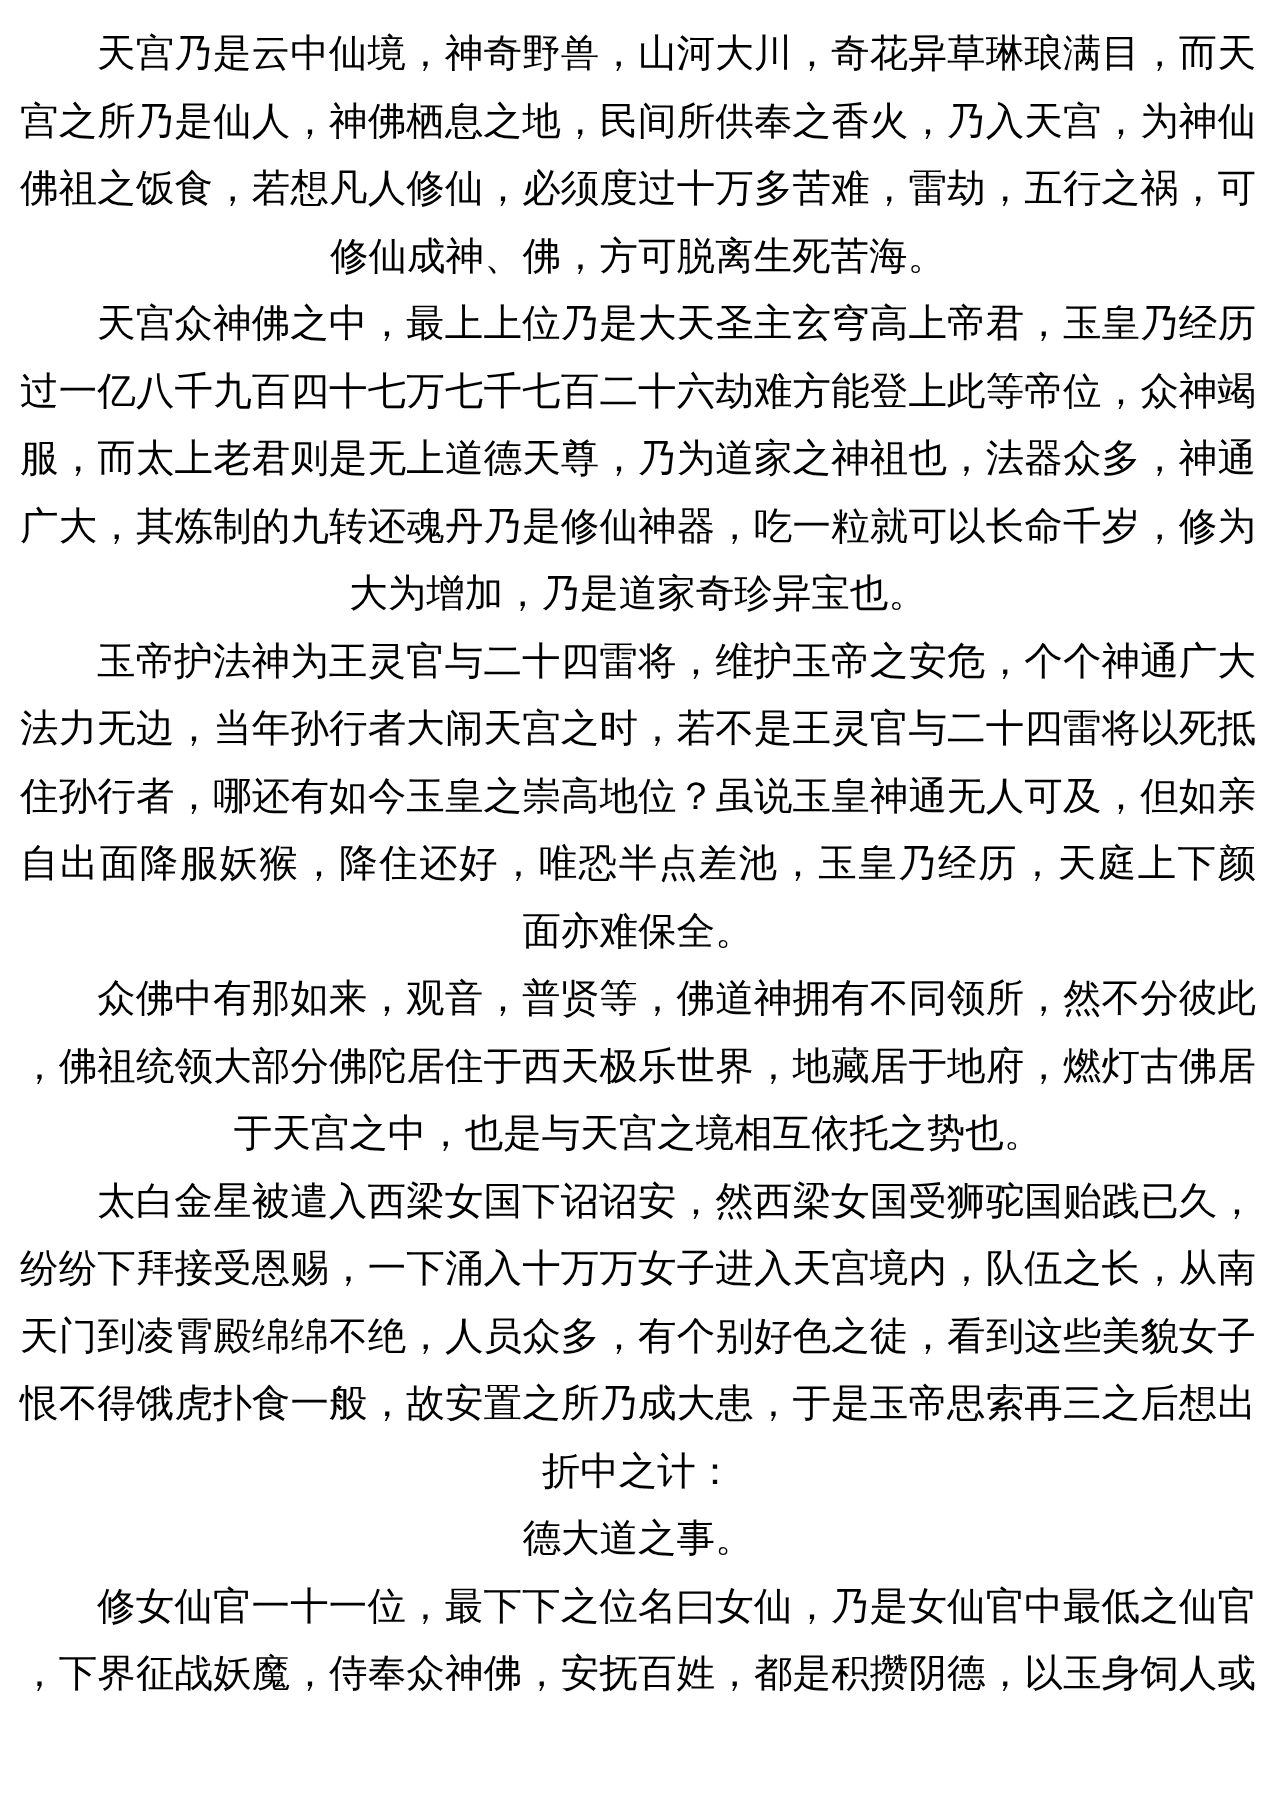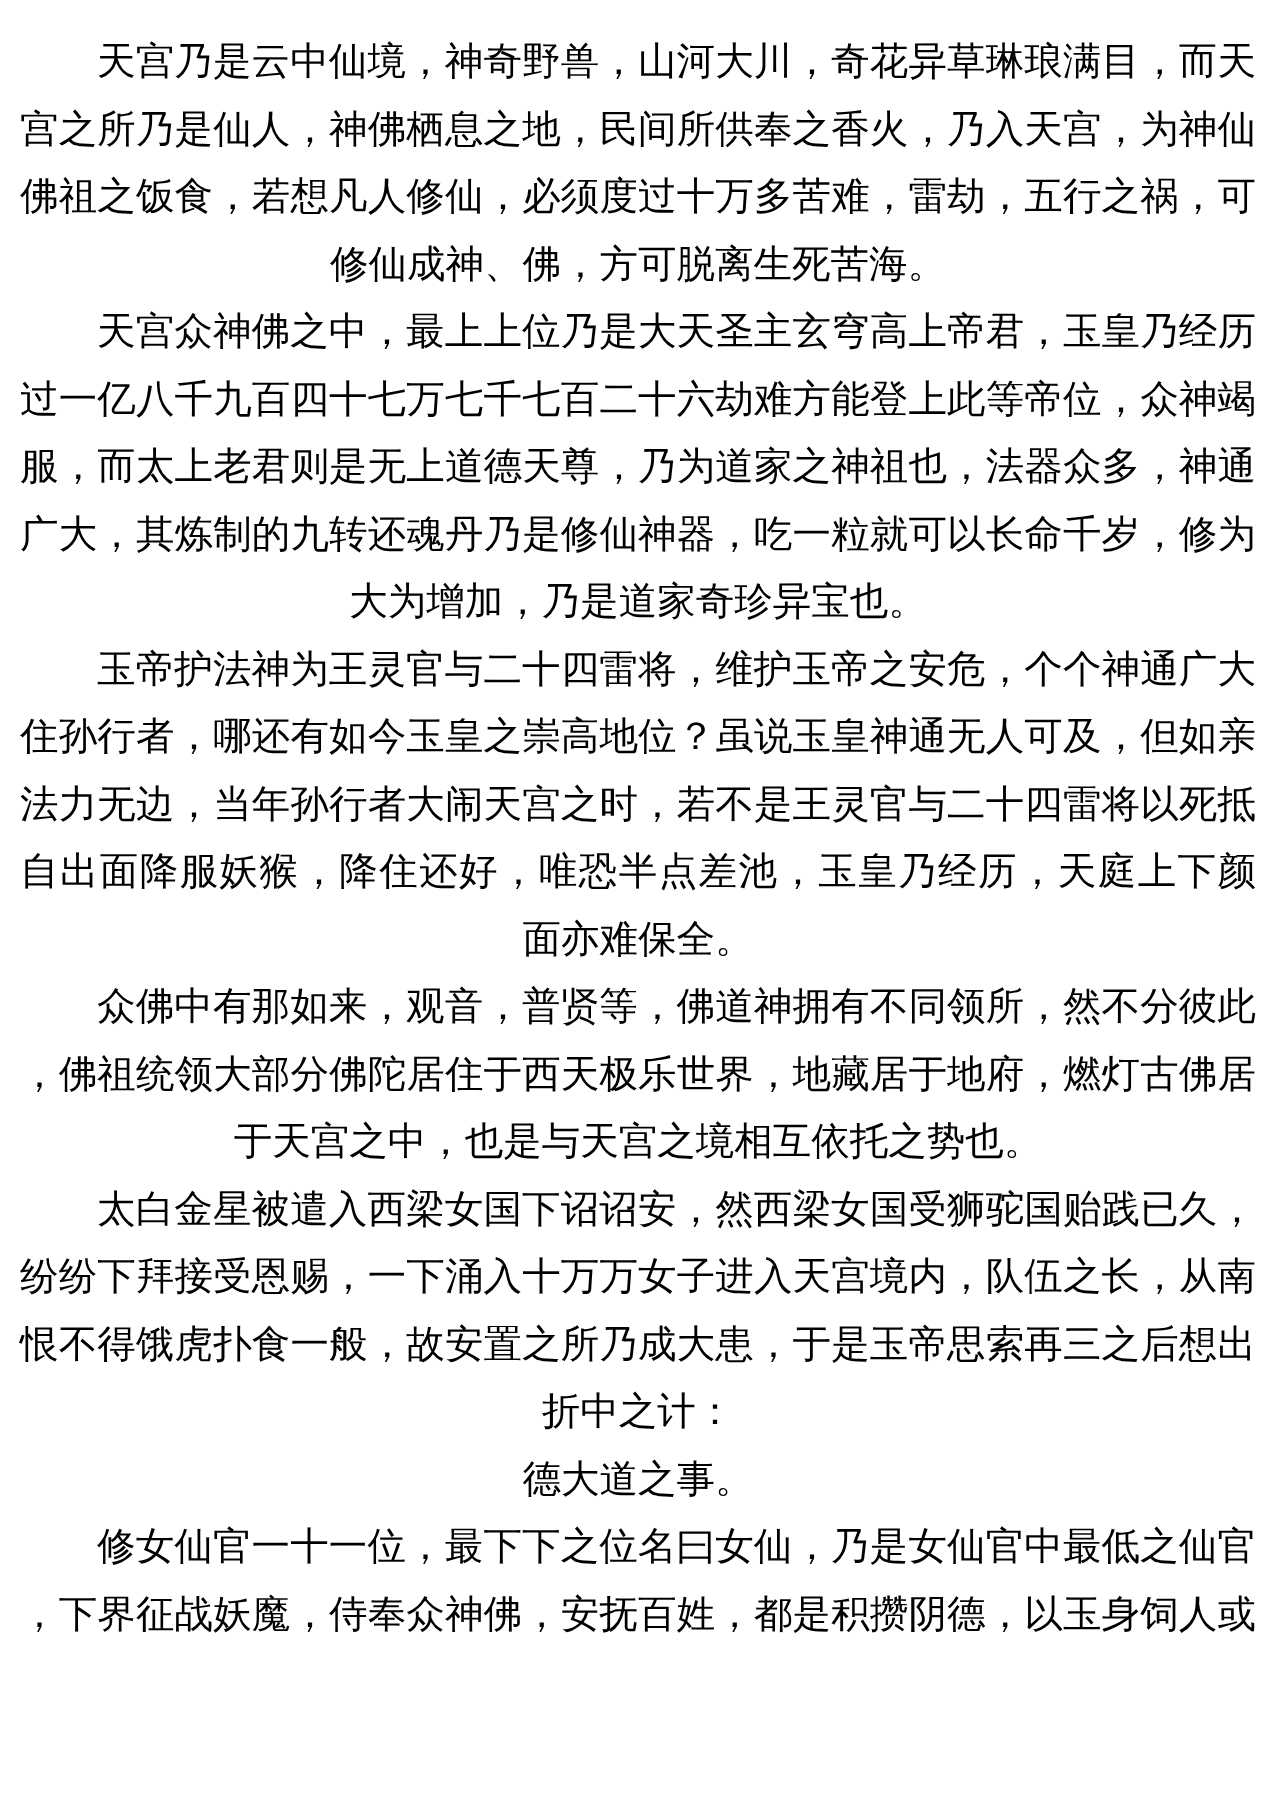--- a/index.html
+++ b/index.html
@@ -9,21 +9,21 @@
   }
   body {
     width: 1280px;
     height: 1811px;
     overflow: hidden;
   }
   .page {
     box-sizing: border-box;
     width: 1280px;
     height: 1811px;
-    padding: 27px 24px 0 20px;
+    padding: 19px 24px 0 20px;
     background: #ffffff;
     color: #000000;
     font-family: "Liberation Sans", sans-serif;
     font-size: 38.5px;
     line-height: 67.5px;
     font-weight: 400;
   }
   .line {
     text-align: justify;
     text-align-last: justify;
@@ -45,27 +45,28 @@
   <div class="line indent">天宫乃是云中仙境，神奇野兽，山河大川，奇花异草琳琅满目，而天</div>
   <div class="line">宫之所乃是仙人，神佛栖息之地，民间所供奉之香火，乃入天宫，为神仙</div>
   <div class="line">佛祖之饭食，若想凡人修仙，必须度过十万多苦难，雷劫，五行之祸，可</div>
   <div class="line end">修仙成神、佛，方可脱离生死苦海。</div>
   <div class="line indent">天宫众神佛之中，最上上位乃是大天圣主玄穹高上帝君，玉皇乃经历</div>
   <div class="line">过一亿八千九百四十七万七千七百二十六劫难方能登上此等帝位，众神竭</div>
   <div class="line">服，而太上老君则是无上道德天尊，乃为道家之神祖也，法器众多，神通</div>
   <div class="line">广大，其炼制的九转还魂丹乃是修仙神器，吃一粒就可以长命千岁，修为</div>
   <div class="line end">大为增加，乃是道家奇珍异宝也。</div>
   <div class="line indent">玉帝护法神为王灵官与二十四雷将，维护玉帝之安危，个个神通广大</div>
+  <div class="line">法力无边，当年孙行者大闹天宫之时，若不是王灵官与二十四雷将以死抵</div>
   <div class="line">住孙行者，哪还有如今玉皇之崇高地位？虽说玉皇神通无人可及，但如亲</div>
-  <div class="line">法力无边，当年孙行者大闹天宫之时，若不是王灵官与二十四雷将以死抵</div>
   <div class="line">自出面降服妖猴，降住还好，唯恐半点差池，玉皇乃经历，天庭上下颜</div>
   <div class="line end">面亦难保全。</div>
   <div class="line indent">众佛中有那如来，观音，普贤等，佛道神拥有不同领所，然不分彼此</div>
   <div class="line">，佛祖统领大部分佛陀居住于西天极乐世界，地藏居于地府，燃灯古佛居</div>
   <div class="line end">于天宫之中，也是与天宫之境相互依托之势也。</div>
   <div class="line indent">太白金星被遣入西梁女国下诏诏安，然西梁女国受狮驼国贻践已久，</div>
   <div class="line">纷纷下拜接受恩赐，一下涌入十万万女子进入天宫境内，队伍之长，从南</div>
+  <div class="line">天门到凌霄殿绵绵不绝，人员众多，有个别好色之徒，看到这些美貌女子</div>
   <div class="line">恨不得饿虎扑食一般，故安置之所乃成大患，于是玉帝思索再三之后想出</div>
   <div class="line end">折中之计：</div>
   <div class="line end">德大道之事。</div>
   <div class="line indent">修女仙官一十一位，最下下之位名曰女仙，乃是女仙官中最低之仙官</div>
   <div class="line">，下界征战妖魔，侍奉众神佛，安抚百姓，都是积攒阴德，以玉身饲人或</div>
 </div>
 
 </body></html>

